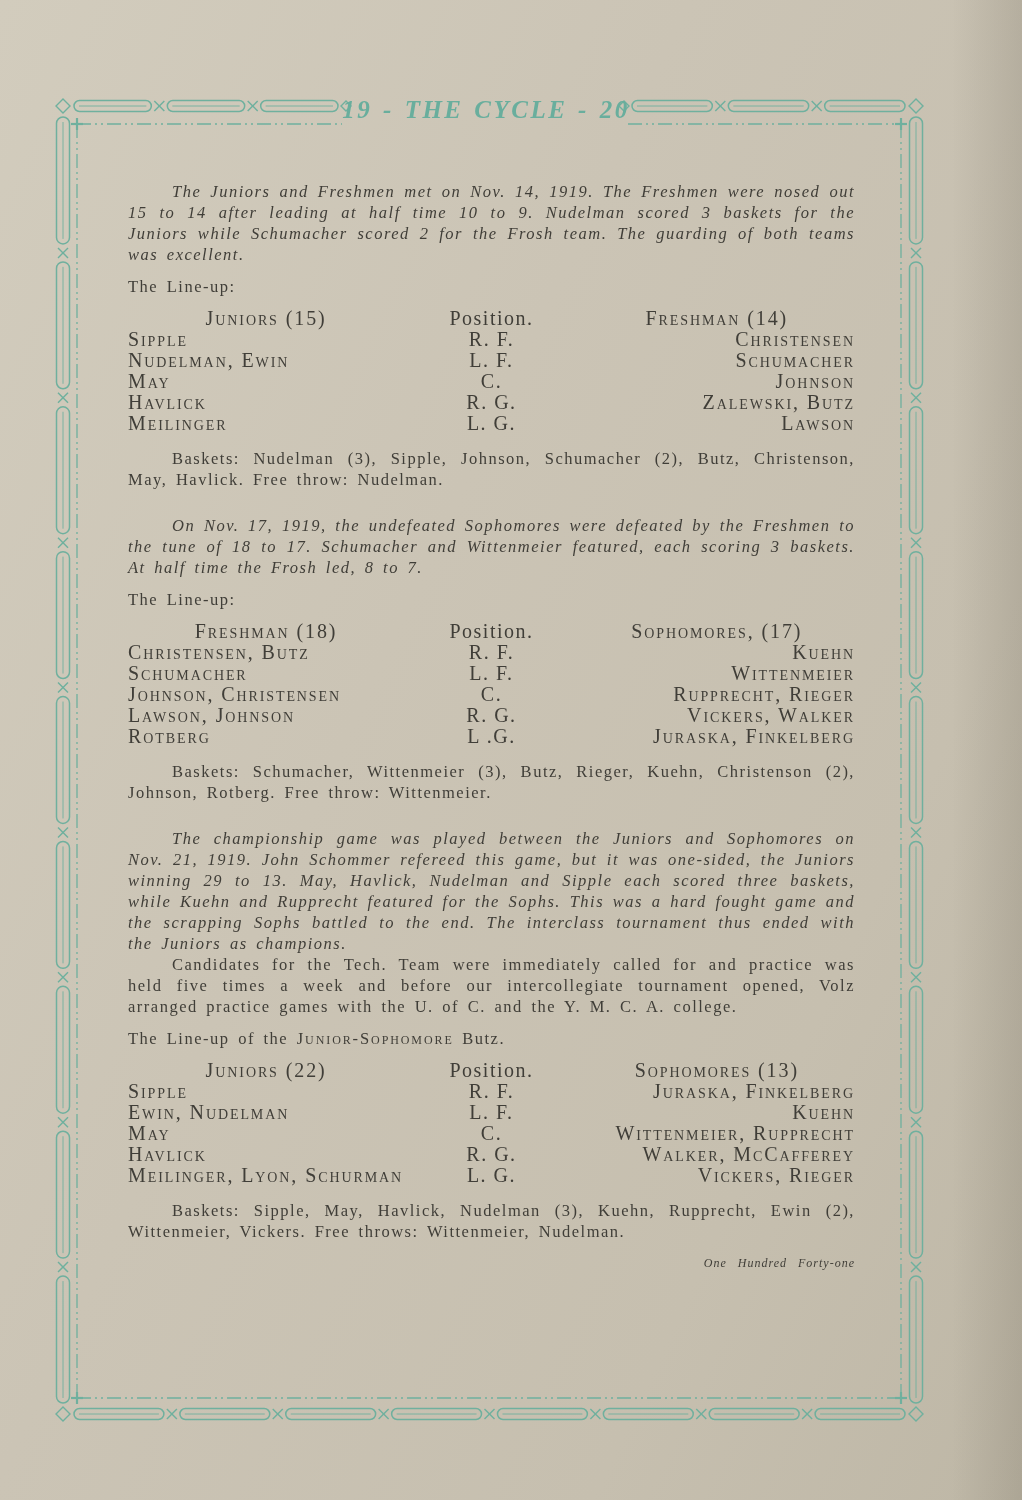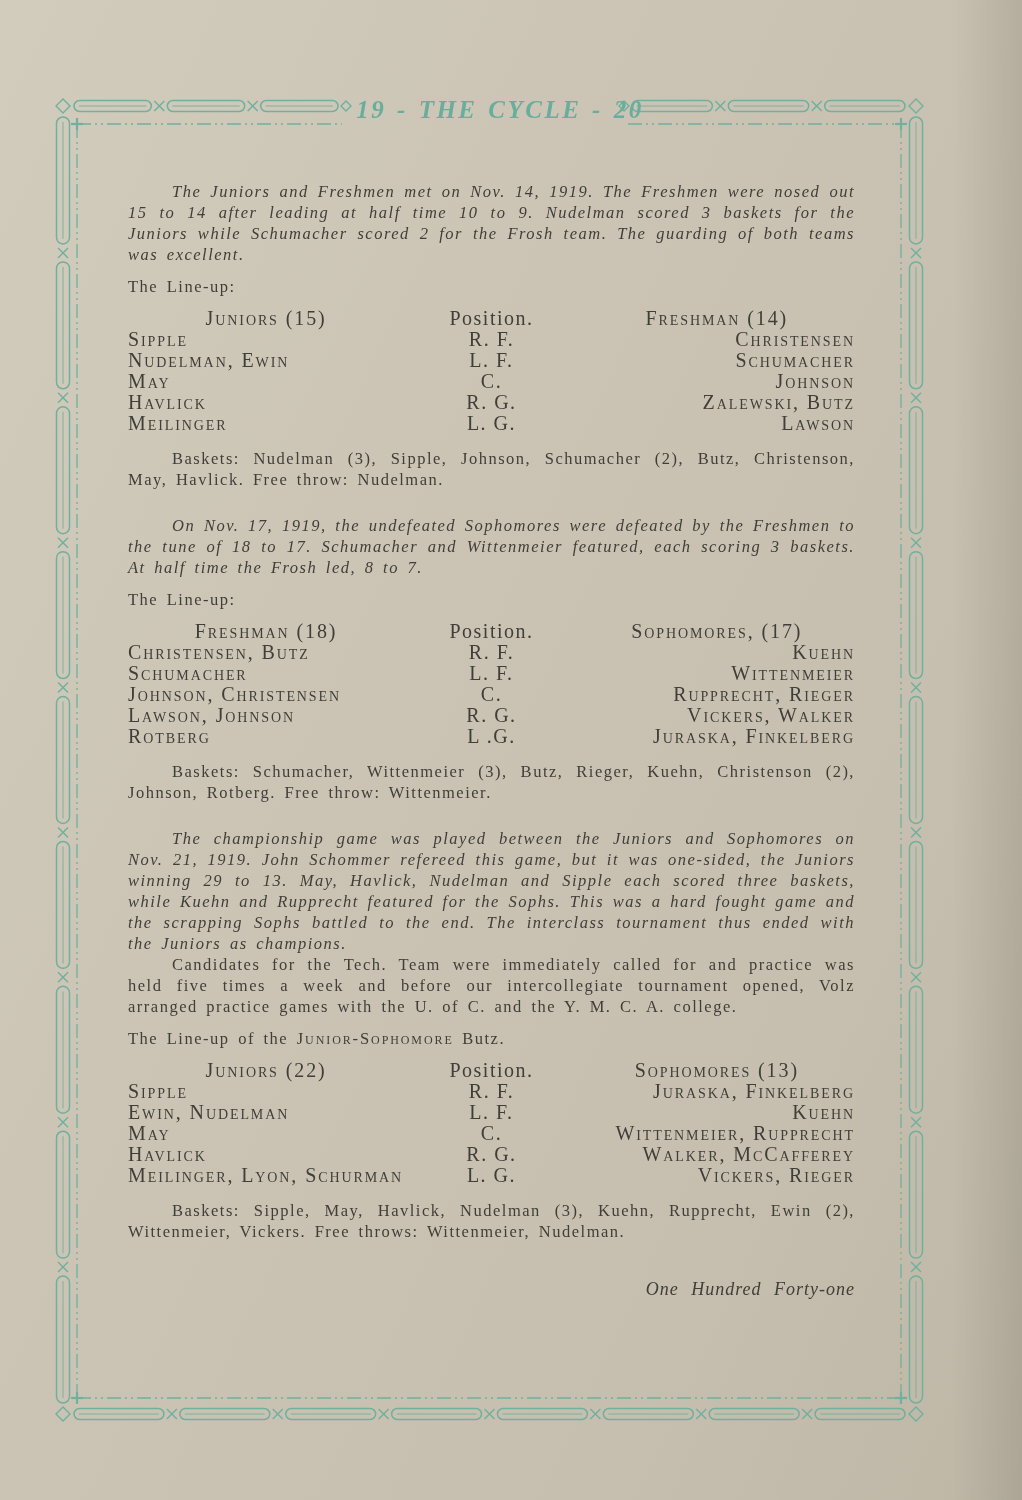--- a/index.html
+++ b/index.html
@@ -14,21 +14,21 @@
     font-family:"Liberation Serif", serif;
     color:var(--ink);
   }
   .scan-shade{
     position:absolute;top:0;right:0;width:70px;height:100%;
     background:linear-gradient(to right, rgba(0,0,0,0), rgba(80,74,60,0.16));
     pointer-events:none;
   }
   #border{position:absolute;left:0;top:0;}
   .page-title{
-    position:absolute;left:320px;top:96px;width:360px;
+    position:absolute;left:306px;top:96px;width:360px;
     text-align:center;font-style:italic;font-weight:bold;
     font-size:25px;letter-spacing:2.5px;word-spacing:2px;
     color:#69ae9d;
     white-space:nowrap;
   }
   .content{
     position:absolute;left:128px;top:156px;width:727px;
   }
   .content p{
     margin:0;font-size:16.5px;line-height:21px;
@@ -45,22 +45,22 @@
   .lineup{margin-top:11px;}
   .lineup .row{
     display:grid;grid-template-columns:38% 24% 38%;
     font-size:20px;line-height:21px;
   }
   .lineup .c1{text-align:left;}
   .lineup .c2{text-align:center;letter-spacing:1.5px;}
   .lineup .c3{text-align:right;}
   .lineup .row.head .c1,.lineup .row.head .c3{text-align:center;}
   .page-number{
-    margin-top:37px;text-align:right;
-    font-style:italic;font-size:18px;letter-spacing:1px;word-spacing:7px;
+    margin-top:14px;text-align:right;
+    font-style:italic;font-size:12px;letter-spacing:1px;word-spacing:7px;
   }
 </style>
 </head>
 <body>
 
 <svg id="border" width="1022" height="1500" viewBox="0 0 1022 1500">
     <path d="M 56 106 L 63 99 L 70 106 L 63 113 Z" stroke="#6fb09e" stroke-width="1.4" fill="none"></path>
     <path d="M 909 106 L 916 99 L 923 106 L 916 113 Z" stroke="#6fb09e" stroke-width="1.4" fill="none"></path>
     <path d="M 56 1414 L 63 1407 L 70 1414 L 63 1421 Z" stroke="#6fb09e" stroke-width="1.4" fill="none"></path>
     <path d="M 909 1414 L 916 1407 L 923 1414 L 916 1421 Z" stroke="#6fb09e" stroke-width="1.4" fill="none"></path>

